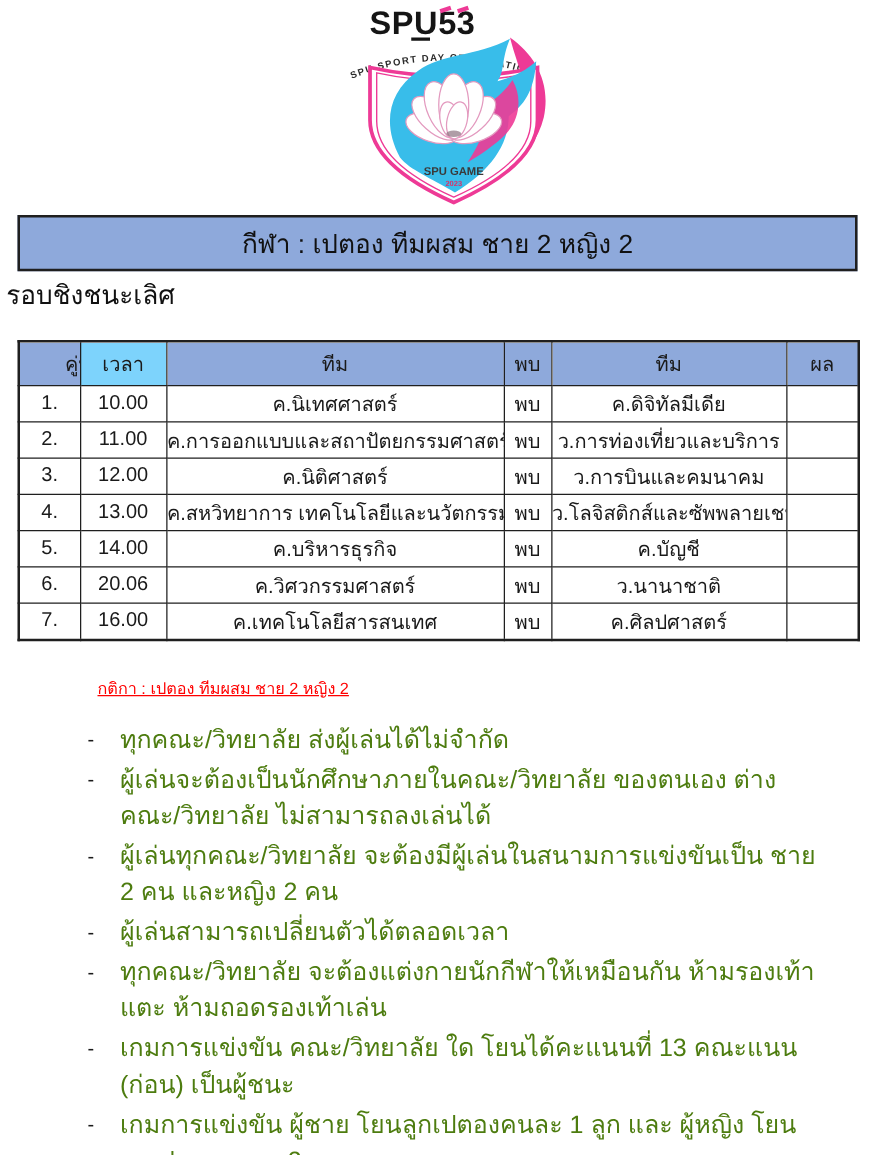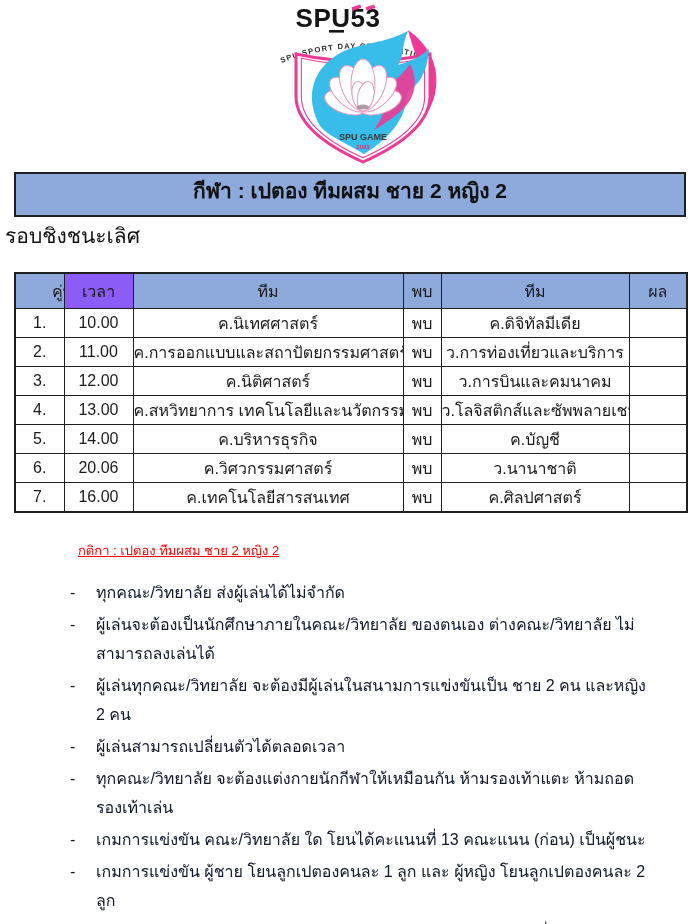--- a/index.html
+++ b/index.html
@@ -4,41 +4,41 @@
 <style>
   html,body { margin:0; padding:0; }
   body {
     width:700px; height:924px; background:#ffffff; position:relative;
     font-family:"Liberation Sans", sans-serif; color:#1a1a1a; overflow:hidden;
   }
   .logo { position:absolute; left:258px; top:4px; width:190px; height:164px; }
   .title-bar {
     position:absolute; left:14px; top:172px; width:672px; height:45px;
     box-sizing:border-box; border:2px solid #1f1f1f;
-    display:flex; justify-content:center;
-    font-size:21px; color:#111;font-weight:bold;
+    display:flex; align-items:center; justify-content:center;
+    font-size:21px; color:#111;
   }
   .round-title { position:absolute; left:5px; top:219px; font-size:21px; color:#111; }
   table.schedule {
     position:absolute; left:14px; top:272px; width:672px;
     border-collapse:collapse; table-layout:fixed;
     border:2px solid #1f1f1f;
   }
   table.schedule th, table.schedule td {
     border:1px solid #1f1f1f; text-align:center; vertical-align:middle;
     font-size:16px; font-weight:normal; padding:0; overflow:hidden; white-space:nowrap;
   }
   table.schedule thead th { height:34px; }
   table.schedule tbody td { height:28px; }
   .rules-title { position:absolute; left:78px; top:540px; font-size:13px;text-decoration:underline; }
   .rules-list { position:absolute; left:66px; top:578px; width:600px; }
   .rule-item { display:flex; margin-bottom:3px; }
   .rule-item .dash { flex:none; width:30px; padding-left:4px; box-sizing:border-box;
     font-size:16px; line-height:29px; }
-  .rule-item .rule-text { font-size:16px; line-height:29px; max-width:560px; color:#0f172a; }
+  .rule-item .rule-text { font-size:20px; line-height:29px; max-width:560px; color:#4d7c0f; }
 </style>
 </head>
 <body>
 
 <div>
 
   <div class="logo">
     <svg viewBox="0 0 190 164" width="190" height="164">
 
       <text x="80" y="23" text-anchor="middle" font-family="Liberation Sans, sans-serif" font-size="26" font-weight="bold" fill="#151515" letter-spacing="0.5">SPU53</text>
@@ -96,21 +96,21 @@
       <col style="width:49px">
         <col style="width:69px">
         <col style="width:270px">
       <col style="width:38px">
         <col style="width:188px">
         <col style="width:58px">
     </colgroup>
     <thead>
         <tr id="thead-row">
           <th style="background: rgb(142, 169, 219); padding-left: 36px;">คู่ที่</th>
-          <th style="background: #8b5cf6;">เวลา</th>
+          <th style="background: #7dd3fc;">เวลา</th>
           <th style="background: rgb(142, 169, 219);">ทีม</th>
           <th style="background: rgb(142, 169, 219);">พบ</th>
           <th style="background: rgb(142, 169, 219);">ทีม</th>
           <th style="background: rgb(142, 169, 219);">ผล</th>
         </tr>
       </thead>
     <tbody id="schedule-body">
         <tr>
           <td>1.</td>
           <td>10.00</td>

